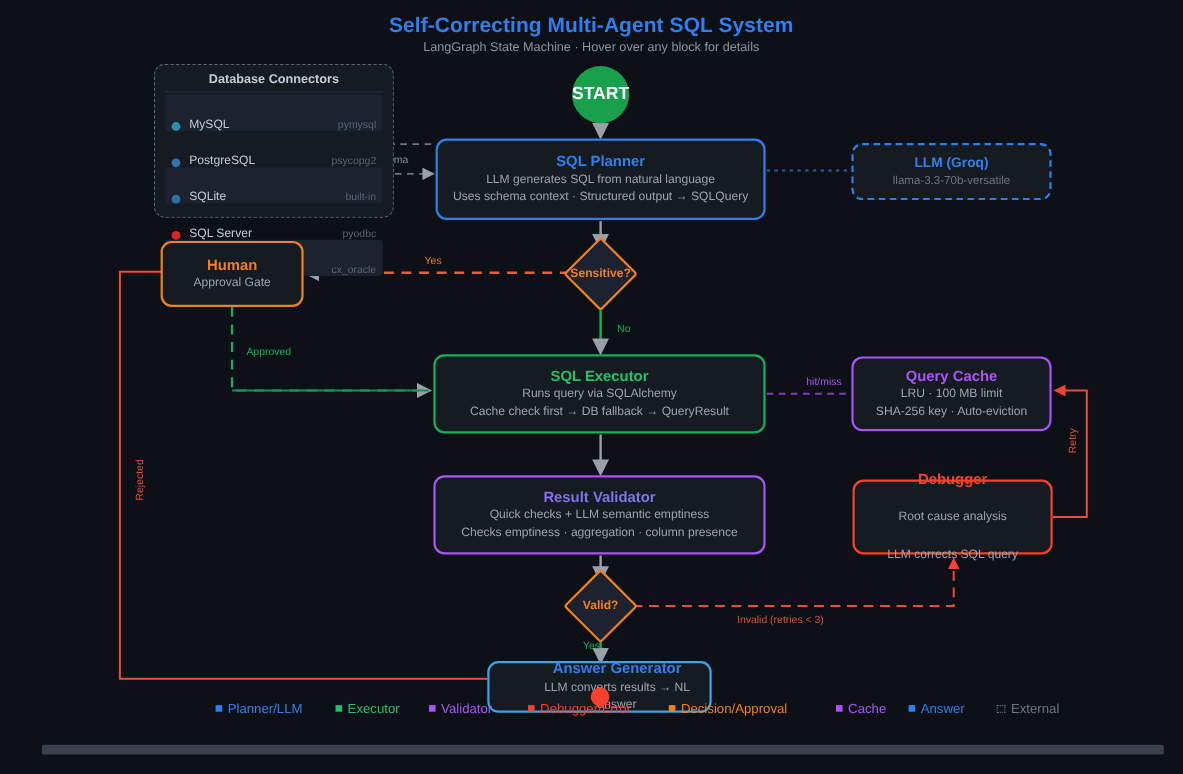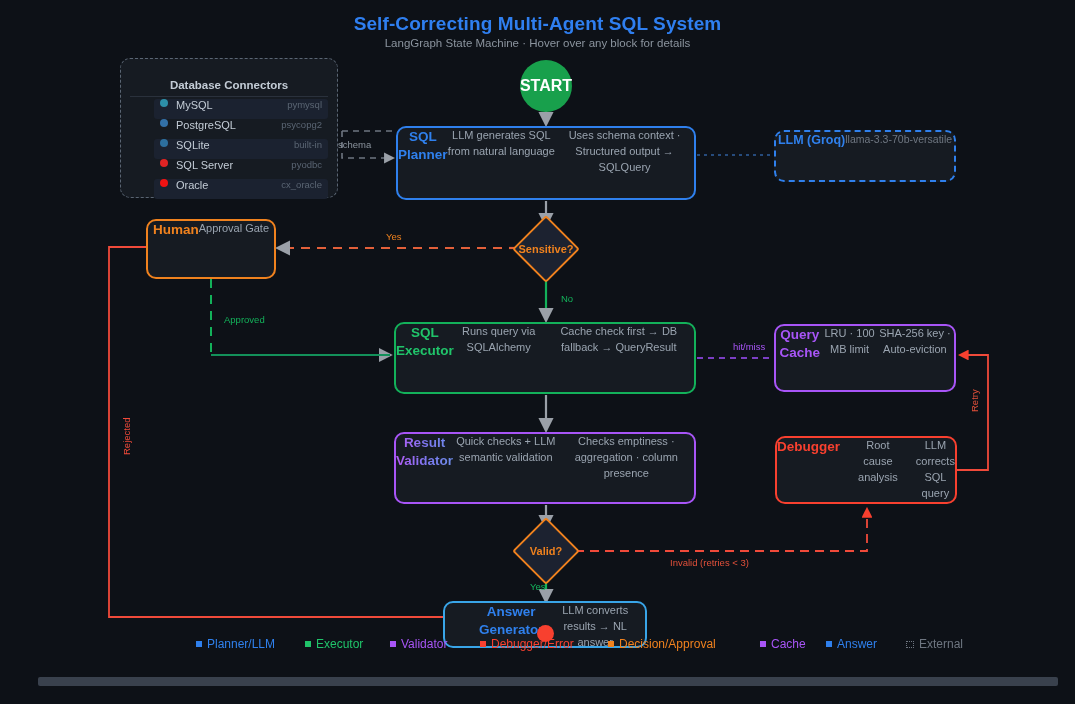--- a/index.html
+++ b/index.html
@@ -23,21 +23,21 @@
   }
 
   
   #edges { position: absolute; left: 0; top: 0; width: 1075px; height: 704px; }
   .elabel { font-family: "Liberation Sans", sans-serif; font-size: 9.5px; }
 
   
   .node {
     position: absolute; border-radius: 10px; background: #161b22;
     border: 2px solid #444; text-align: center;
-    display: flex; flex-direction: row; justify-content: center;
+    display: flex; flex-direction: column; justify-content: center;
   }
   .node .nt { font-size: 13.5px; font-weight: bold; line-height: 1.35; }
   .node .nd { font-size: 11px; color: #9aa4b0; line-height: 1.45; }
 
   .n-planner  { border-color: #2f80ed; }
   .n-planner  .nt { color: #2f80ed; }
   .n-exec     { border-color: #13b15a; }
   .n-exec     .nt { color: #20c46a; }
   .n-valid    { border-color: #a855f7; }
   .n-valid    .nt {
@@ -72,31 +72,31 @@
     background: #1c2230; border: 2px solid #f0821e;
     transform: rotate(45deg); border-radius: 3px;
   }
   .dia .dtxt {
     position: absolute; left: 50%; top: 50%; transform: translate(-50%,-50%);
     white-space: nowrap; font-size: 11px; font-weight: bold; color: #f0821e;
   }
 
   
   #dbpanel {
-    position: absolute; left: 120px; top: 58px; width: 218px; height: 140px;
+    position: absolute; left: 140px; top: 58px; width: 218px; height: 140px;
     border: 1px dashed #5a6573; border-radius: 10px; background: #161b22;
-    padding: 20px 9px 6px;
+    padding: 7px 9px 6px;
   }
   #dbpanel .ph {
     text-align: center; font-size: 11.5px; font-weight: bold; color: #c3ccd6;
     padding-bottom: 5px; border-bottom: 1px solid #2a313c; margin-bottom: 2px;
   }
   .dbrow {
-    display: flex; align-items: flex-start; height: 20px; padding: 0 6px;
-    border-radius: 3px; font-size: 11px; color: #c3ccd6; margin-left: 24px;
+    display: flex; align-items: flex-end; height: 33px; padding: 0 6px;
+    border-radius: 3px; font-size: 11px; color: #c3ccd6;
   }
   .dbrow.alt { background: #1b2230; }
   .dbrow .dot { width: 8px; height: 8px; border-radius: 50%; margin-right: 8px; flex: none; }
   .dbrow .drv { margin-left: auto; font-size: 9.5px; color: #5a6573; }
 
   
   #legend { position: absolute; left: 0; top: 637px; width: 1075px; height: 14px; }
   .lg { position: absolute; display: flex; align-items: center; font-size: 12px; white-space: nowrap; }
   .lg .sw { width: 6px; height: 6px; margin-right: 5px; flex: none; }
   .lg .swx { width: 8px; height: 7px; margin-right: 5px; flex: none; border: 1px dotted #6e7681; }
@@ -228,21 +228,21 @@
   </div>
 
   <div class="node n-cache" style="left:774px; top:324px; width:182px; height:68px;">
     <div class="nt">Query Cache</div>
     <div class="nd">LRU · 100 MB limit</div>
     <div class="nd">SHA-256 key · Auto-eviction</div>
   </div>
 
   <div class="node n-valid" style="left:394px; top:432px; width:302px; height:72px;">
     <div class="nt">Result Validator</div>
-    <div class="nd">Quick checks + LLM semantic validation</div>
+    <div class="nd">Quick checks + LLM semantic emptiness</div>
     <div class="nd">Checks emptiness · aggregation · column presence</div>
   </div>
 
   <div class="node n-debug" style="left:775px; top:436px; width:182px; height:68px;gap:18px;">
     <div class="nt">Debugger</div>
     <div class="nd">Root cause analysis</div>
     <div class="nd">LLM corrects SQL query</div>
   </div>
 
   <div class="dia" style="left:522px; top:527px; width:48px; height:48px;">

